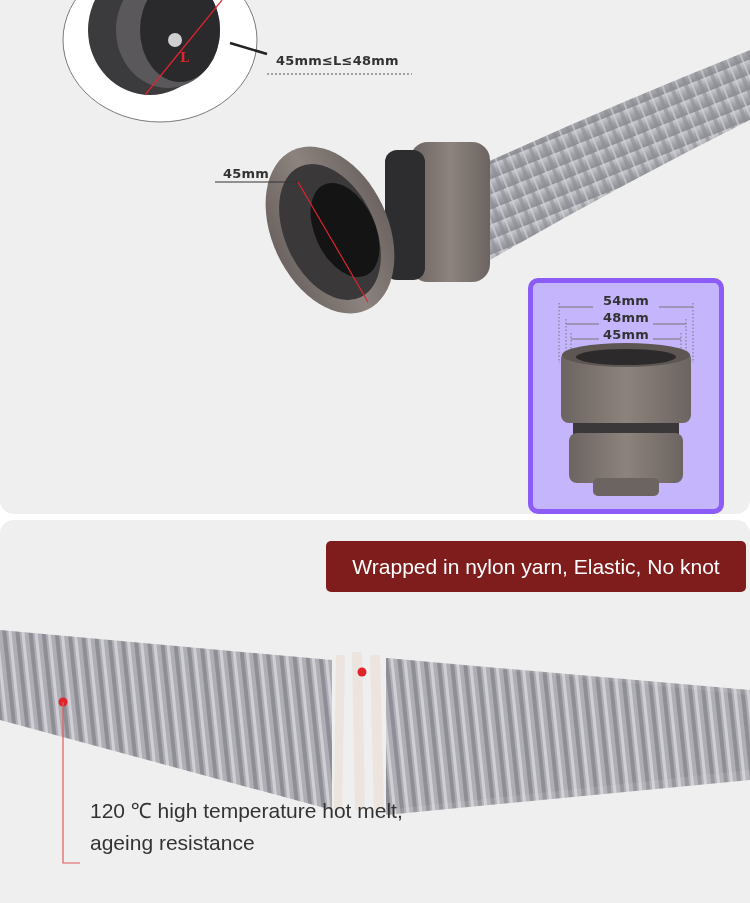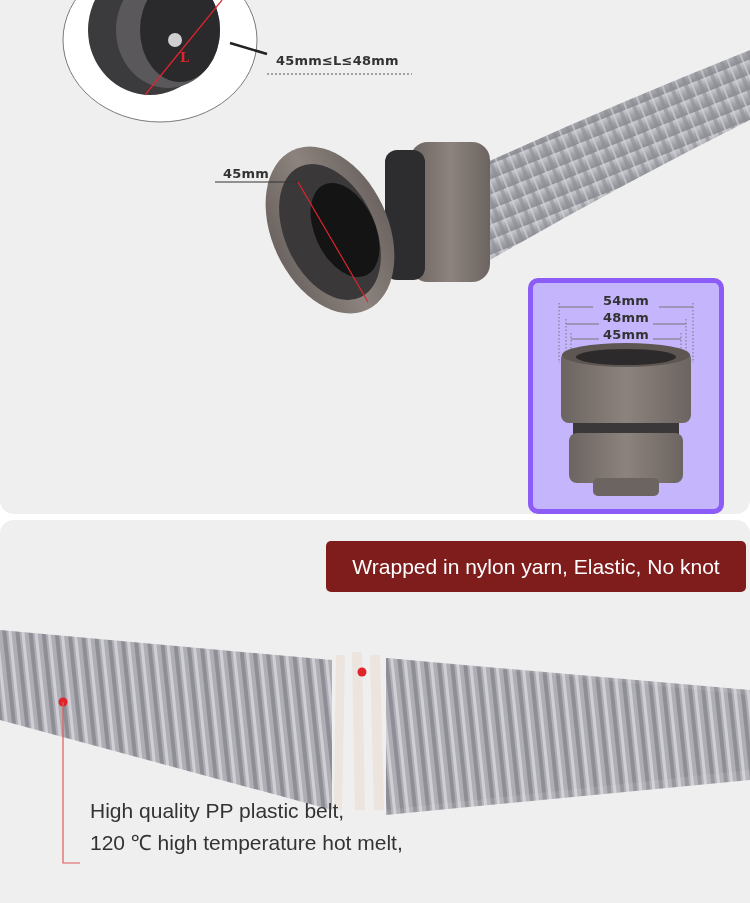--- a/index.html
+++ b/index.html
@@ -119,15 +119,15 @@
 
   <path d="M386 48 L750 85 L750 160 L386 200 Z" fill="url(#ribs2)"></path>
   <path d="M386 48 L750 80 L750 170 L386 205 Z" fill="url(#ribs2)" opacity="0.9"></path>
 
   <circle cx="362" cy="62" r="4.5" fill="#e0242c"></circle>
   <circle cx="63" cy="92" r="4.5" fill="#e0242c"></circle>
   <polyline points="63,92 63,253 80,253" fill="none" stroke="#e05a5e" stroke-width="1.2"></polyline>
 </svg>
 
 <div class="feature-text">
-  <div>High quality PP plastic belt,</div>
   <div>120 ℃  high temperature hot melt,</div>
+  <div>ageing resistance</div>
 </div>
 
 </body></html>

